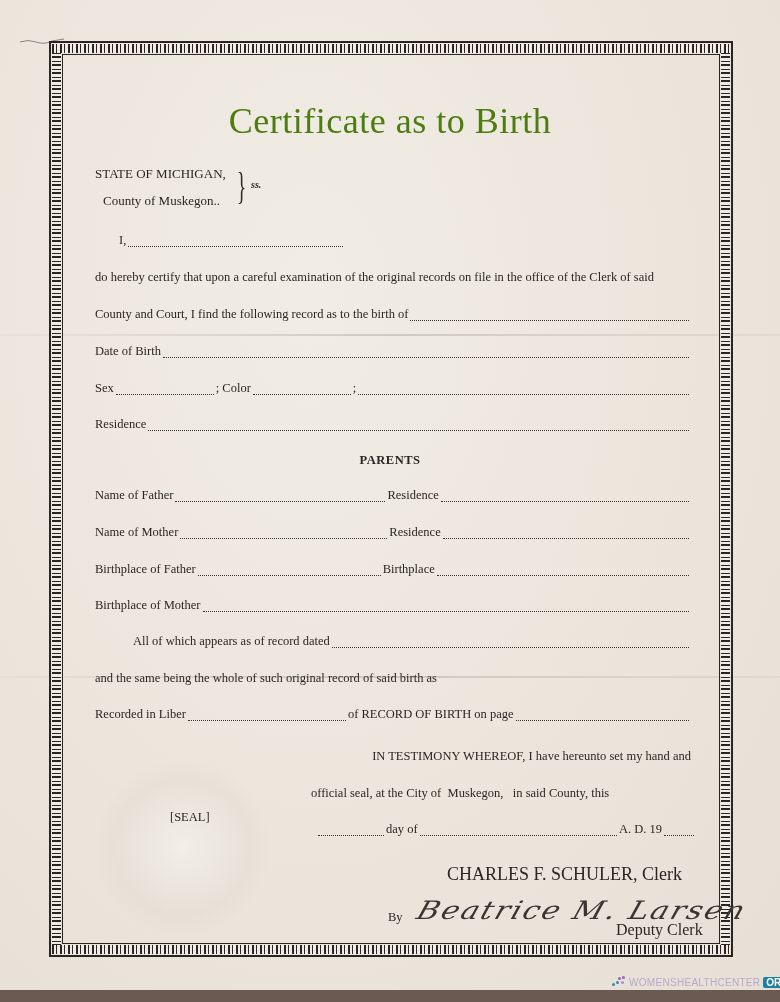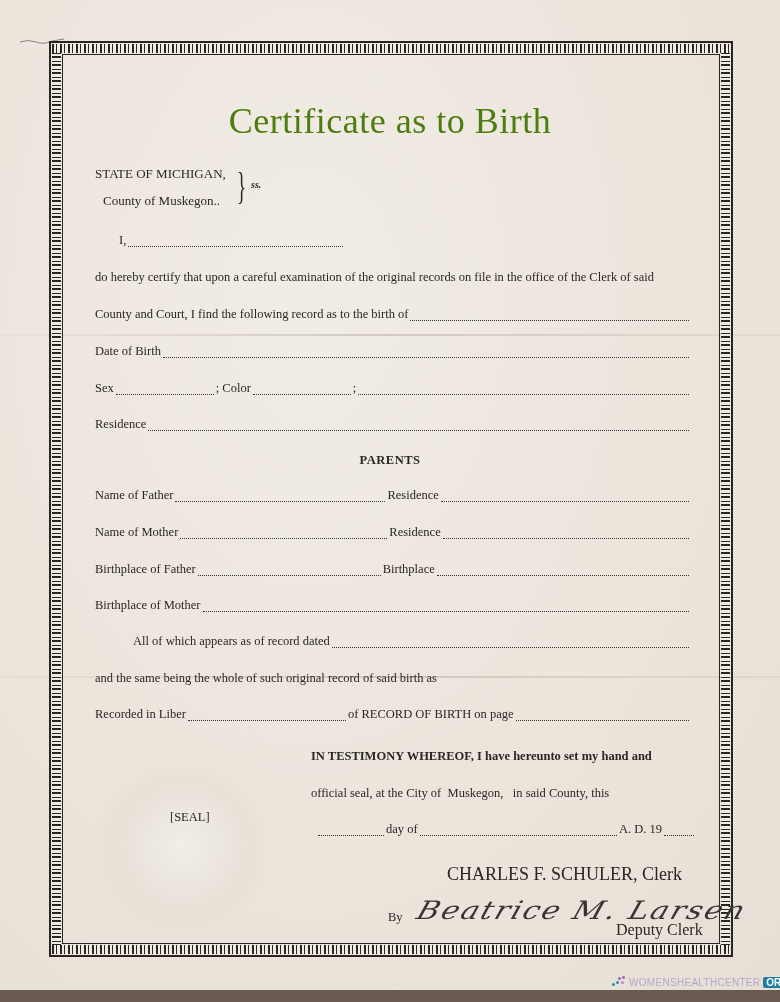--- a/index.html
+++ b/index.html
@@ -53,21 +53,21 @@
   .line {
     position: absolute; left: 95px; width: 596px; height: 18px;
     display: flex; align-items: baseline; font-size: 12.5px; white-space: nowrap;
   }
   .dots {
     flex: 1 1 auto; height: 1px; margin: 0 2px;
     border-bottom: 1px dotted #3a3430; align-self: flex-end; margin-bottom: 4px;
   }
   .dots.fixed { flex: 0 0 auto; }
   .center-head { position: absolute; left: 0; width: 780px; text-align: center; top: 453px; font-size: 12.5px; font-weight: bold; letter-spacing: 0.5px; }
-  .justify { justify-content: flex-start; font-weight: bold; }
+  .justify { justify-content: flex-end; }
   .seal-emboss {
     position: absolute; left: 95px; top: 760px; width: 175px; height: 175px; border-radius: 50%;
     background: radial-gradient(circle, rgba(255,255,255,0.35) 0%, rgba(220,212,202,0.25) 55%, rgba(235,229,220,0) 72%);
   }
   .seal-label { position: absolute; left: 170px; top: 810px; font-size: 12.5px; }
   .sig-clerk { position: absolute; left: 447px; top: 864px; font-size: 18px; white-space: nowrap; }
   .sig-by { position: absolute; left: 388px; top: 910px; font-size: 12.5px; }
   .sig-hand {
     position: absolute; left: 418px; top: 893px; font-size: 30px; font-style: italic;
     font-family: "DejaVu Serif", serif; color: #3a3532; letter-spacing: 2px; white-space: nowrap;

